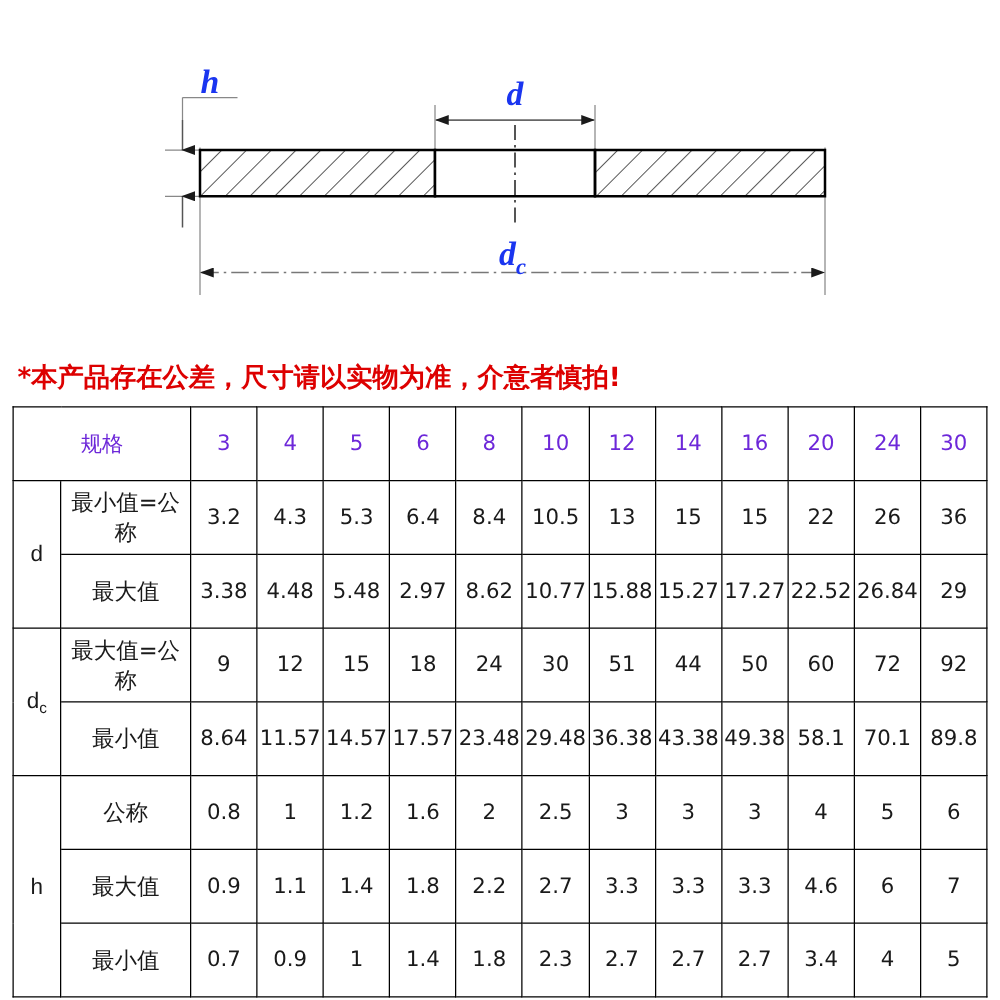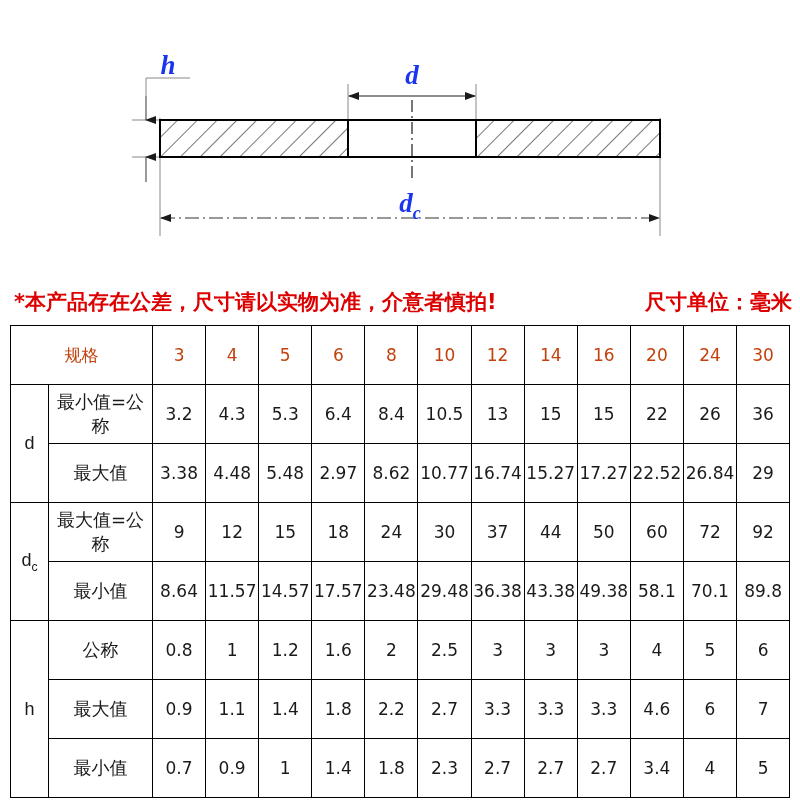--- a/index.html
+++ b/index.html
@@ -46,21 +46,21 @@
     top: 282;
     width: 800px;
     height: 40px;
     display: flex;
     align-items: center;
     box-sizing: border-box;
   }
   #notice-bar {
     top: 282px;
     padding-left: 14px;
-    padding-right: 4px;
+    padding-right: 20px;
     justify-content: space-between;
   }
   .notice-text {
     color: #dd0000;
     font-weight: 700;
     font-size: 21px;
     font-family: "DejaVu Sans", "Liberation Sans", sans-serif;
     white-space: nowrap;
     letter-spacing: 0px;
   }
@@ -97,21 +97,21 @@
   table.spec td.axis-label {
     font-size: 18px;
     font-family: "Liberation Sans", "DejaVu Sans", sans-serif;
   }
   table.spec td.row-label {
     font-size: 18px;
     font-family: "DejaVu Sans", "Liberation Sans", sans-serif;
   }
   table.spec td.header-label {
     font-size: 17px;
-    color: #c2410c;
+    color: #6d28d9;
   }
   td.header-label { height: 52px; }
   .sub { font-size: 0.68em; vertical-align: sub; }
   col.c-axis { width: 38px; }
   col.c-rowlabel { width: 104px; }
   col.c-data { width: 53.1px; }
 </style>
 </head>
 <body>
 
@@ -180,21 +180,20 @@
       <line x1="161" y1="218" x2="659" y2="218" stroke="#777777" stroke-width="1.3" stroke-dasharray="14,4,2,4" marker-start="url(#arrowStart)" marker-end="url(#arrowEnd)"></line>
       <text class="dim-label" x="410" y="212" font-size="27" text-anchor="middle">
         <tspan>d</tspan><tspan class="dim-label-sub" dy="7" font-size="18">c</tspan>
       </text>
     </g>
   </svg>
 </div>
 
 <div id="notice-bar">
   <span class="notice-text" id="notice-warning">*本产品存在公差，尺寸请以实物为准，介意者慎拍!</span>
-  <span class="notice-text" id="notice-units">尺寸单位：毫米</span>
 </div>
 
 <div id="spec-table-wrap">
   <table class="spec">
     <colgroup>
       <col class="c-axis">
         <col class="c-rowlabel">
       <col class="c-data">
         <col class="c-data">
         <col class="c-data">
@@ -242,37 +241,37 @@
           <td>36</td>
         </tr>
         <tr>
           <td class="row-label">最大值</td>
           <td>3.38</td>
           <td>4.48</td>
           <td>5.48</td>
           <td>2.97</td>
           <td>8.62</td>
           <td>10.77</td>
-          <td>16.74</td>
+          <td>15.88</td>
           <td>15.27</td>
           <td>17.27</td>
           <td>22.52</td>
           <td>26.84</td>
           <td>29</td>
         </tr>
         <tr>
           <td class="axis-label" rowspan="2">d<span class="sub">c</span></td>
           <td class="row-label">最大值=公称</td>
           <td>9</td>
           <td>12</td>
           <td>15</td>
           <td>18</td>
           <td>24</td>
           <td>30</td>
-          <td>37</td>
+          <td>51</td>
           <td>44</td>
           <td>50</td>
           <td>60</td>
           <td>72</td>
           <td>92</td>
         </tr>
         <tr>
           <td class="row-label">最小值</td>
           <td>8.64</td>
           <td>11.57</td>

